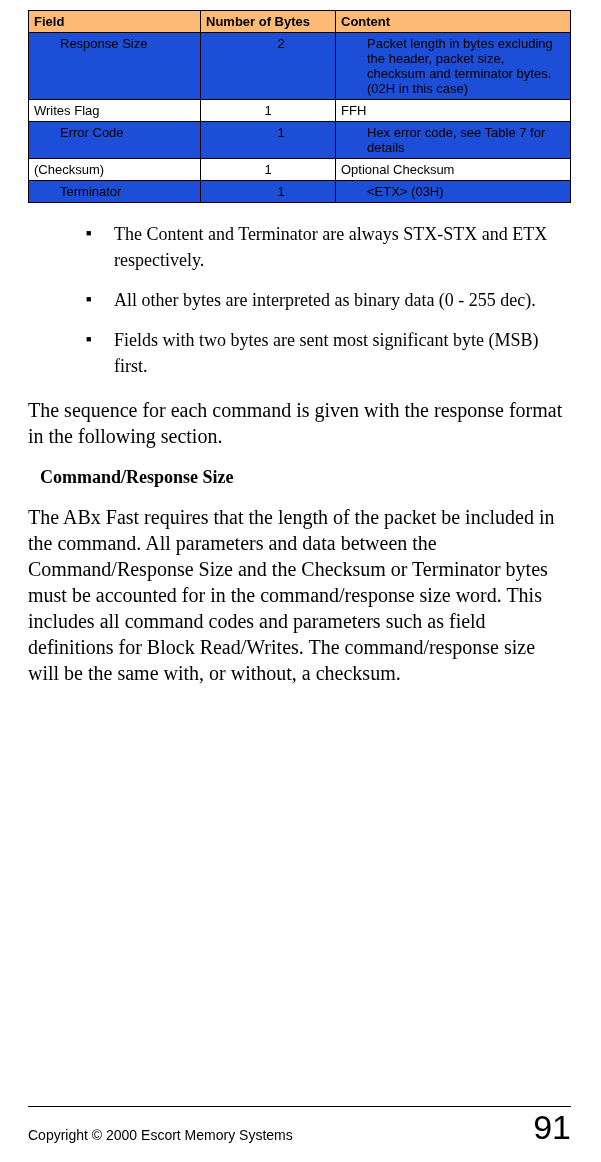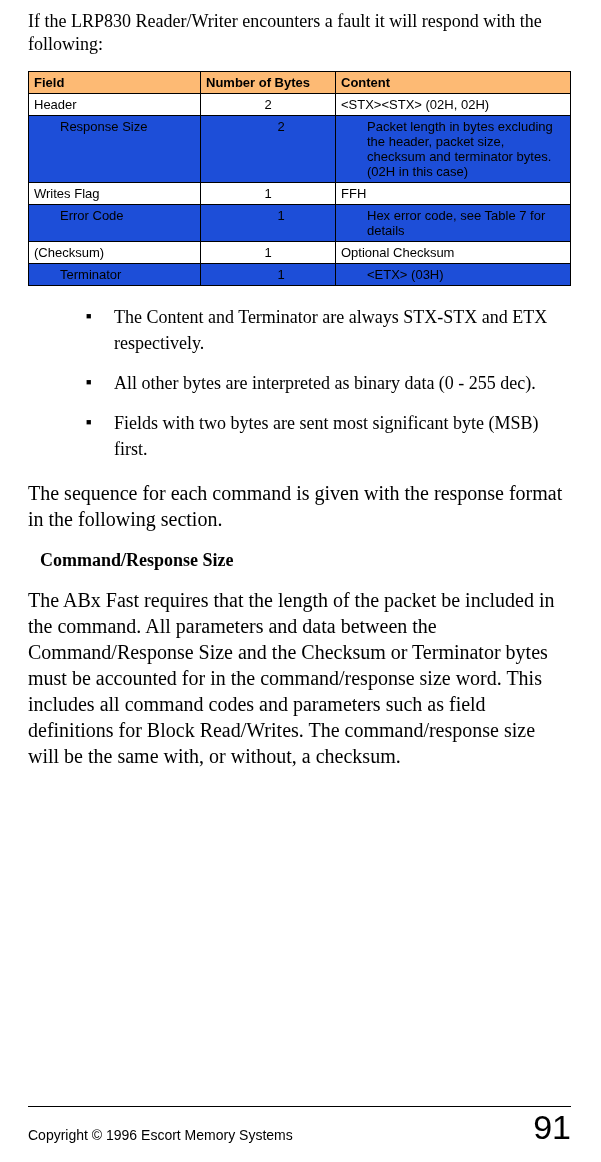--- a/index.html
+++ b/index.html
@@ -96,36 +96,30 @@
     font-size: 34px;
     line-height: 1;
     font-weight: normal;
   }
 </style>
 </head>
 <body>
 
 <div class="page">
 
-  <p class="intro">If the LRP830 Reader/Writer encounters a fault it will respond with the following:</p>
 
   <table class="fields">
     <thead>
       <tr>
         <th class="col-field">Field</th>
         <th class="col-num">Number of Bytes</th>
         <th class="col-content">Content</th>
       </tr>
     </thead>
     <tbody>
-      <tr>
-        <td class="col-field">Header</td>
-        <td class="col-num">2</td>
-        <td class="col-content">&lt;STX&gt;&lt;STX&gt; (02H, 02H)</td>
-      </tr>
       <tr class="shaded">
         <td class="col-field">Response Size</td>
         <td class="col-num">2</td>
         <td class="col-content">Packet length in bytes excluding the header, packet size, checksum and terminator bytes. (02H in this case)</td>
       </tr>
       <tr>
         <td class="col-field">Writes Flag</td>
         <td class="col-num">1</td>
         <td class="col-content">FFH</td>
       </tr>
@@ -154,18 +148,18 @@
   </ul>
 
   <p class="para">The sequence for each command is given with the response format in the following section.</p>
 
   <p class="subheading">Command/Response Size</p>
 
   <p class="para">The ABx Fast requires that the length of the packet be included in the command. All parameters and data between the Command/Response Size and the Checksum or Terminator bytes must be accounted for in the command/response size word. This includes all command codes and parameters such as field definitions for Block Read/Writes. The command/response size will be the same with, or without, a checksum.</p>
 
   <div class="footer">
     <div class="left">
-      <div>Copyright © 1996 Escort Memory Systems</div>
+      <div>Copyright © 2000 Escort Memory Systems</div>
     </div>
     <div class="pagenum">91</div>
   </div>
 
 </div>
 
 </body></html>

